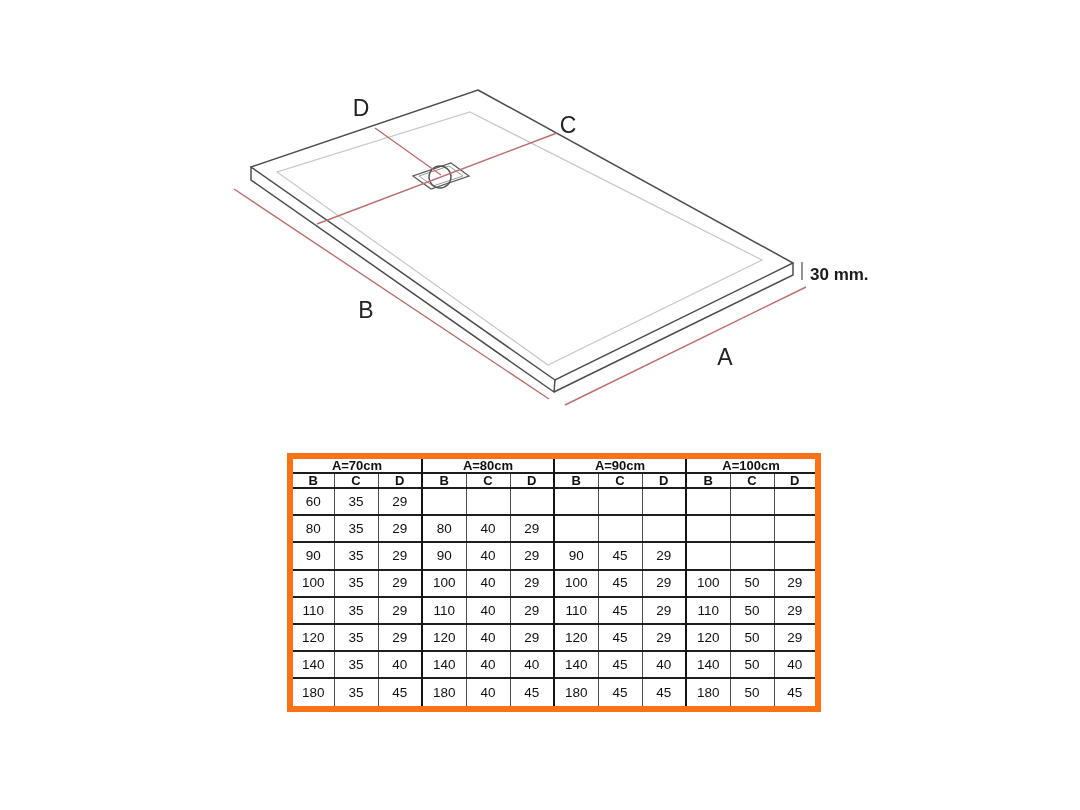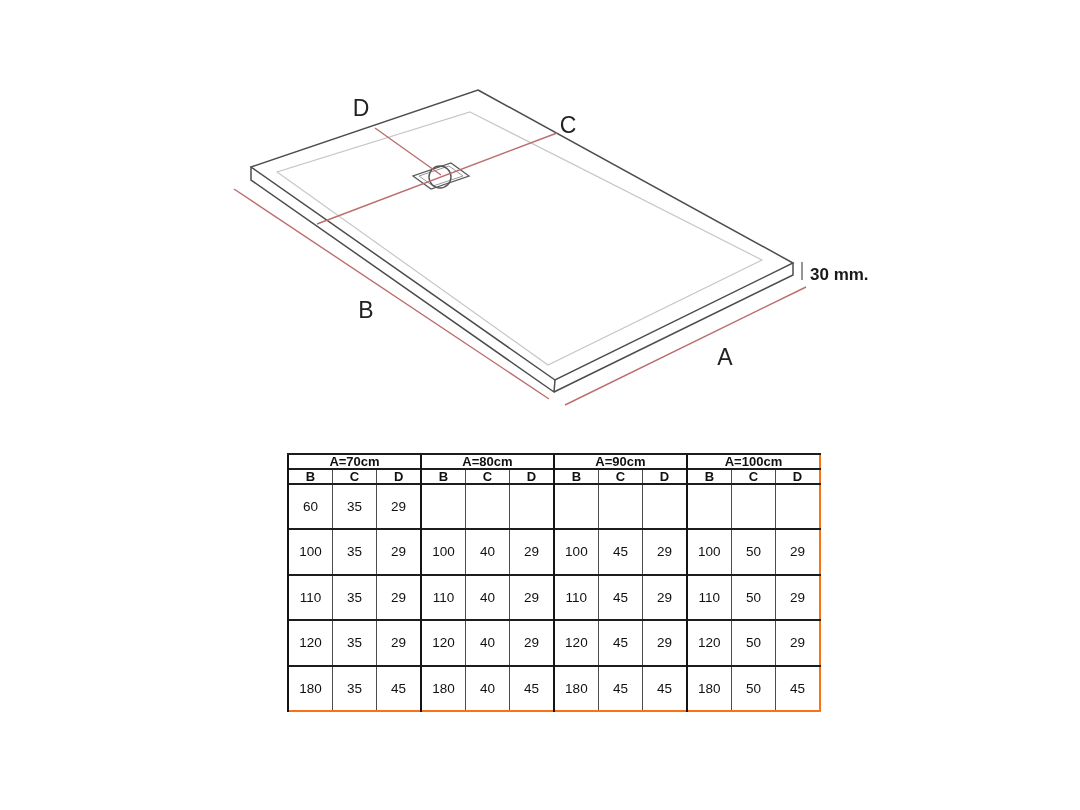--- a/index.html
+++ b/index.html
@@ -15,21 +15,21 @@
   }
   .thick-label{
     font-family:"Liberation Sans",sans-serif;
     font-size:17px;font-weight:700;fill:#1a1a1a;
   }
   
   #table-wrap{position:absolute;left:287px;top:453px;}
   table[data-name="dimensions-table"]{
     border-collapse:collapse;table-layout:fixed;
     width:534px;height:259px;
-    border:2px solid #f97316;
+    border:6px solid #f97316;
     font-family:"Liberation Sans",sans-serif;
   }
   table[data-name="dimensions-table"] th,
   table[data-name="dimensions-table"] td{
     border:1px solid #4d4d4d;
     border-top:2px solid #1d1d1d;
     text-align:center;vertical-align:middle;
     padding:0;line-height:1;
     color:#101010;overflow:hidden;white-space:nowrap;
   }
@@ -101,60 +101,102 @@
             <td data-name="table-cell"></td>
             <td data-name="table-cell"></td>
             <td data-name="table-cell" class="grp-start"></td>
             <td data-name="table-cell"></td>
             <td data-name="table-cell"></td>
             <td data-name="table-cell" class="grp-start"></td>
             <td data-name="table-cell"></td>
             <td data-name="table-cell"></td>
           </tr>
           <tr data-name="table-row">
-            <td data-name="table-cell" class="grp-start">100</td>
-            <td data-name="table-cell">35</td>
-            <td data-name="table-cell">29</td>
-            <td data-name="table-cell" class="grp-start">100</td>
-            <td data-name="table-cell">40</td>
-            <td data-name="table-cell">29</td>
-            <td data-name="table-cell" class="grp-start">100</td>
-            <td data-name="table-cell">45</td>
-            <td data-name="table-cell">29</td>
-            <td data-name="table-cell" class="grp-start">100</td>
-            <td data-name="table-cell">50</td>
-            <td data-name="table-cell">29</td>
-          </tr>
-          <tr data-name="table-row">
-            <td data-name="table-cell" class="grp-start">110</td>
-            <td data-name="table-cell">35</td>
-            <td data-name="table-cell">29</td>
-            <td data-name="table-cell" class="grp-start">110</td>
-            <td data-name="table-cell">40</td>
-            <td data-name="table-cell">29</td>
-            <td data-name="table-cell" class="grp-start">110</td>
-            <td data-name="table-cell">45</td>
-            <td data-name="table-cell">29</td>
-            <td data-name="table-cell" class="grp-start">110</td>
-            <td data-name="table-cell">50</td>
-            <td data-name="table-cell">29</td>
-          </tr>
-          <tr data-name="table-row">
-            <td data-name="table-cell" class="grp-start">120</td>
-            <td data-name="table-cell">35</td>
-            <td data-name="table-cell">29</td>
-            <td data-name="table-cell" class="grp-start">120</td>
-            <td data-name="table-cell">40</td>
-            <td data-name="table-cell">29</td>
-            <td data-name="table-cell" class="grp-start">120</td>
-            <td data-name="table-cell">45</td>
-            <td data-name="table-cell">29</td>
-            <td data-name="table-cell" class="grp-start">120</td>
-            <td data-name="table-cell">50</td>
-            <td data-name="table-cell">29</td>
+            <td data-name="table-cell" class="grp-start">80</td>
+            <td data-name="table-cell">35</td>
+            <td data-name="table-cell">29</td>
+            <td data-name="table-cell" class="grp-start">80</td>
+            <td data-name="table-cell">40</td>
+            <td data-name="table-cell">29</td>
+            <td data-name="table-cell" class="grp-start"></td>
+            <td data-name="table-cell"></td>
+            <td data-name="table-cell"></td>
+            <td data-name="table-cell" class="grp-start"></td>
+            <td data-name="table-cell"></td>
+            <td data-name="table-cell"></td>
+          </tr>
+          <tr data-name="table-row">
+            <td data-name="table-cell" class="grp-start">90</td>
+            <td data-name="table-cell">35</td>
+            <td data-name="table-cell">29</td>
+            <td data-name="table-cell" class="grp-start">90</td>
+            <td data-name="table-cell">40</td>
+            <td data-name="table-cell">29</td>
+            <td data-name="table-cell" class="grp-start">90</td>
+            <td data-name="table-cell">45</td>
+            <td data-name="table-cell">29</td>
+            <td data-name="table-cell" class="grp-start"></td>
+            <td data-name="table-cell"></td>
+            <td data-name="table-cell"></td>
+          </tr>
+          <tr data-name="table-row">
+            <td data-name="table-cell" class="grp-start">100</td>
+            <td data-name="table-cell">35</td>
+            <td data-name="table-cell">29</td>
+            <td data-name="table-cell" class="grp-start">100</td>
+            <td data-name="table-cell">40</td>
+            <td data-name="table-cell">29</td>
+            <td data-name="table-cell" class="grp-start">100</td>
+            <td data-name="table-cell">45</td>
+            <td data-name="table-cell">29</td>
+            <td data-name="table-cell" class="grp-start">100</td>
+            <td data-name="table-cell">50</td>
+            <td data-name="table-cell">29</td>
+          </tr>
+          <tr data-name="table-row">
+            <td data-name="table-cell" class="grp-start">110</td>
+            <td data-name="table-cell">35</td>
+            <td data-name="table-cell">29</td>
+            <td data-name="table-cell" class="grp-start">110</td>
+            <td data-name="table-cell">40</td>
+            <td data-name="table-cell">29</td>
+            <td data-name="table-cell" class="grp-start">110</td>
+            <td data-name="table-cell">45</td>
+            <td data-name="table-cell">29</td>
+            <td data-name="table-cell" class="grp-start">110</td>
+            <td data-name="table-cell">50</td>
+            <td data-name="table-cell">29</td>
+          </tr>
+          <tr data-name="table-row">
+            <td data-name="table-cell" class="grp-start">120</td>
+            <td data-name="table-cell">35</td>
+            <td data-name="table-cell">29</td>
+            <td data-name="table-cell" class="grp-start">120</td>
+            <td data-name="table-cell">40</td>
+            <td data-name="table-cell">29</td>
+            <td data-name="table-cell" class="grp-start">120</td>
+            <td data-name="table-cell">45</td>
+            <td data-name="table-cell">29</td>
+            <td data-name="table-cell" class="grp-start">120</td>
+            <td data-name="table-cell">50</td>
+            <td data-name="table-cell">29</td>
+          </tr>
+          <tr data-name="table-row">
+            <td data-name="table-cell" class="grp-start">140</td>
+            <td data-name="table-cell">35</td>
+            <td data-name="table-cell">40</td>
+            <td data-name="table-cell" class="grp-start">140</td>
+            <td data-name="table-cell">40</td>
+            <td data-name="table-cell">40</td>
+            <td data-name="table-cell" class="grp-start">140</td>
+            <td data-name="table-cell">45</td>
+            <td data-name="table-cell">40</td>
+            <td data-name="table-cell" class="grp-start">140</td>
+            <td data-name="table-cell">50</td>
+            <td data-name="table-cell">40</td>
           </tr>
           <tr data-name="table-row">
             <td data-name="table-cell" class="grp-start">180</td>
             <td data-name="table-cell">35</td>
             <td data-name="table-cell">45</td>
             <td data-name="table-cell" class="grp-start">180</td>
             <td data-name="table-cell">40</td>
             <td data-name="table-cell">45</td>
             <td data-name="table-cell" class="grp-start">180</td>
             <td data-name="table-cell">45</td>

